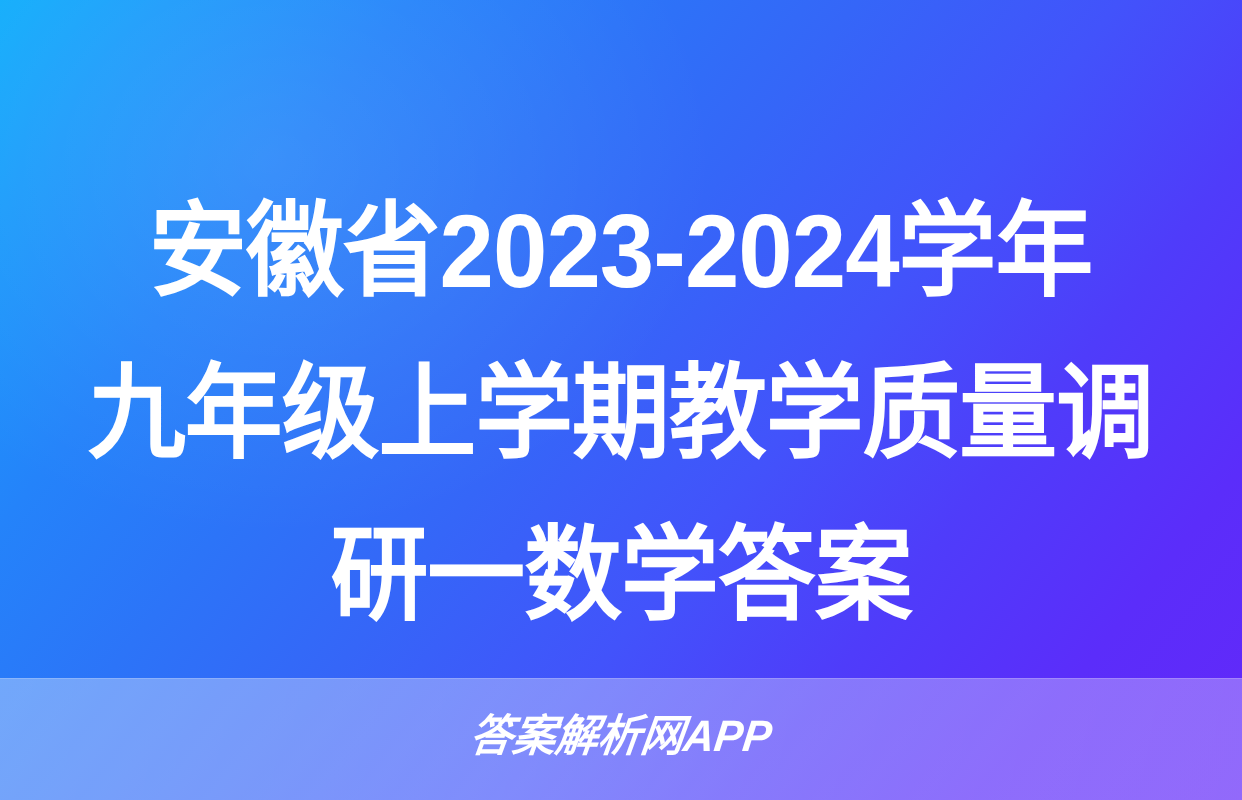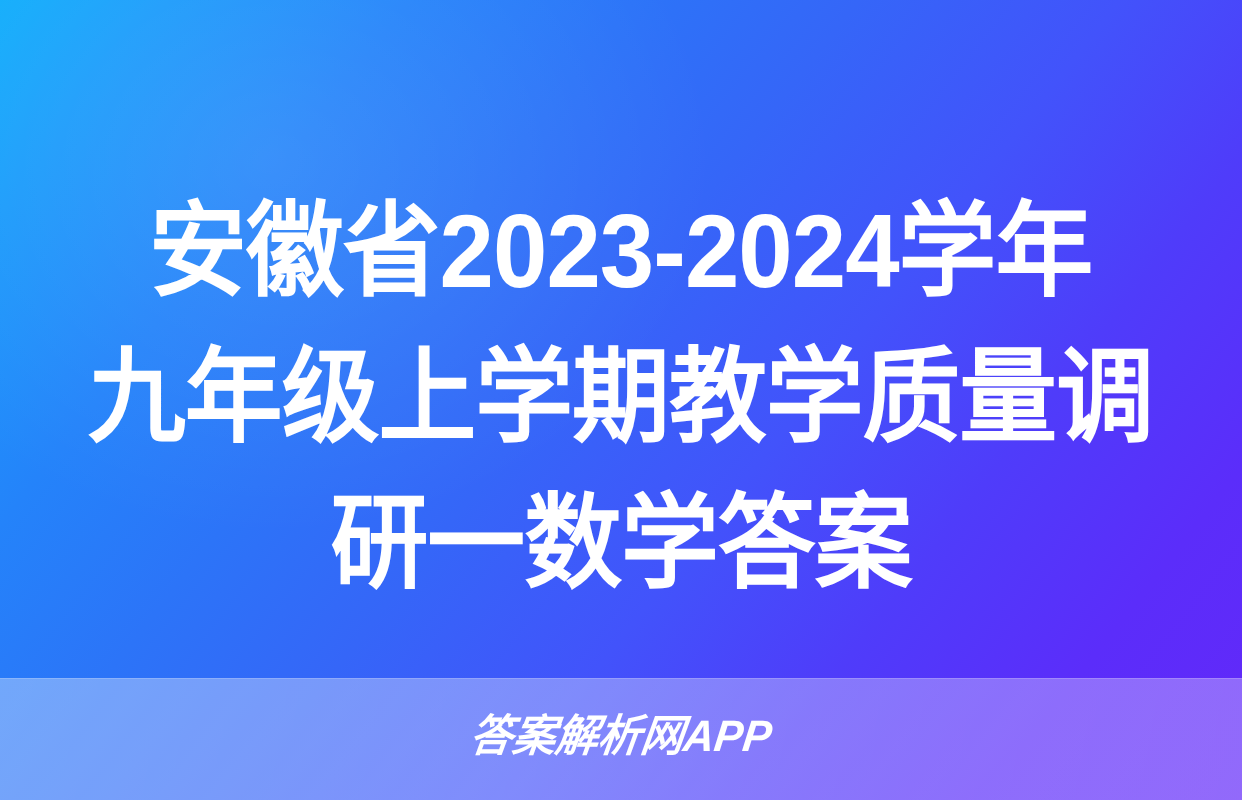--- a/index.html
+++ b/index.html
@@ -46,20 +46,21 @@
     position: absolute;
     left: 0;
     right: 0;
     top: 178px;
     display: flex;
     flex-direction: column;
     align-items: center;
     justify-content: flex-start;
     padding: 0 40px;
     box-sizing: border-box;
+    gap: 16px;
   }
 
   .title-line {
     color: #ffffff;
     font-size: 104px;
     line-height: 146px;
     font-weight: 700;
     letter-spacing: -1px;
     text-align: center;
     white-space: nowrap;

